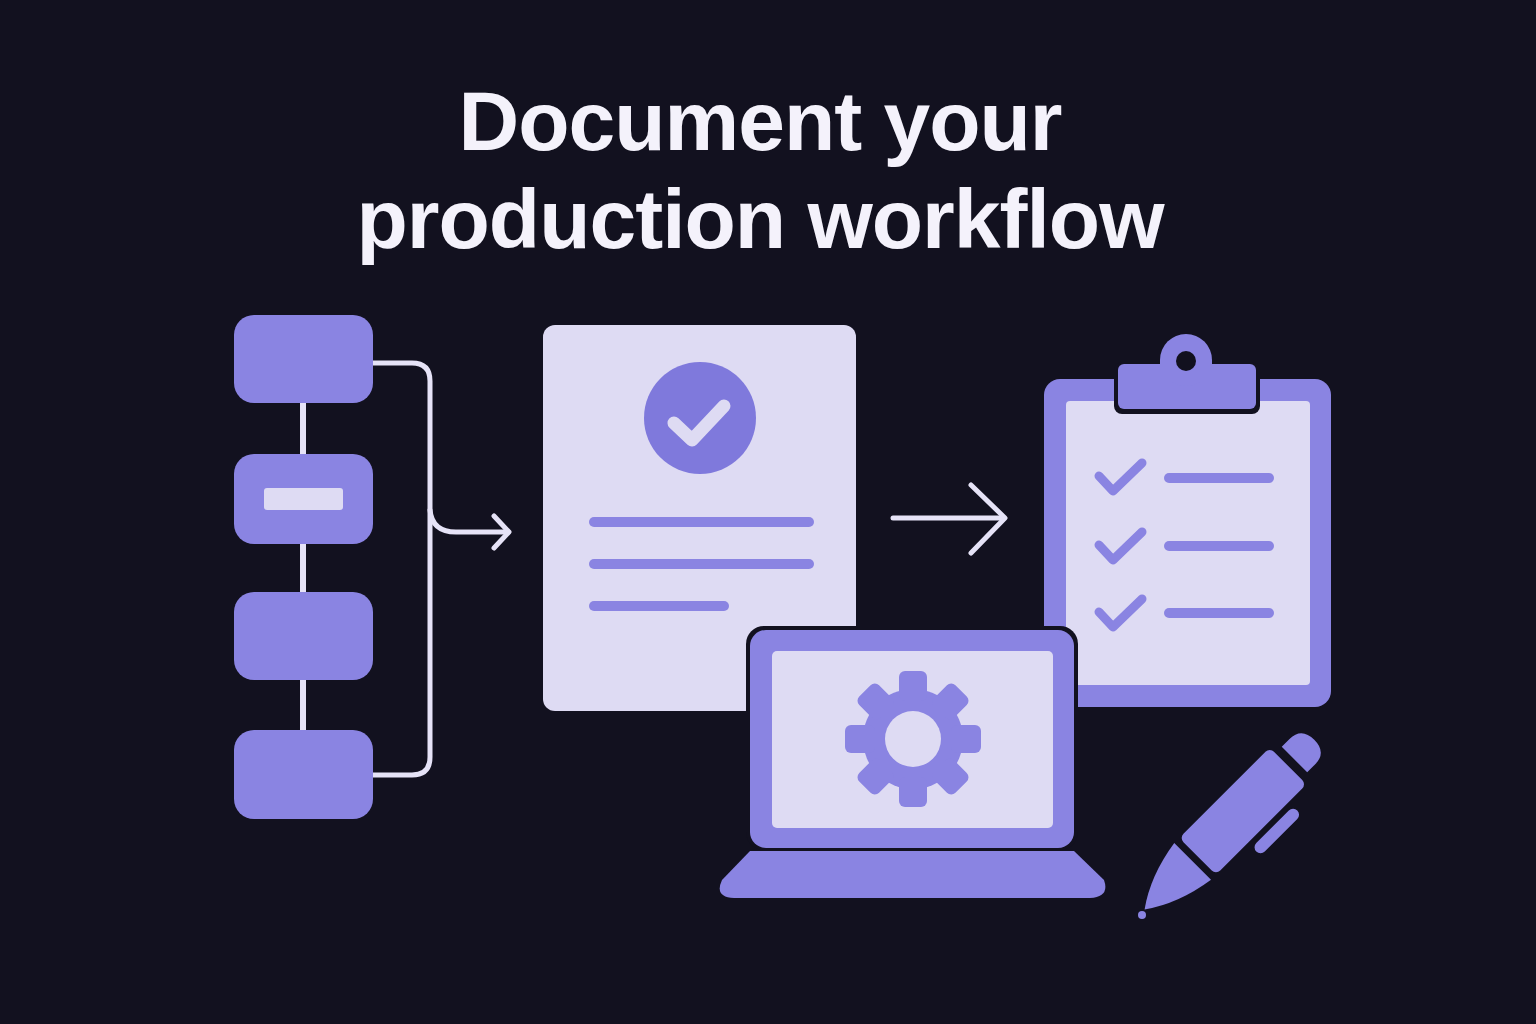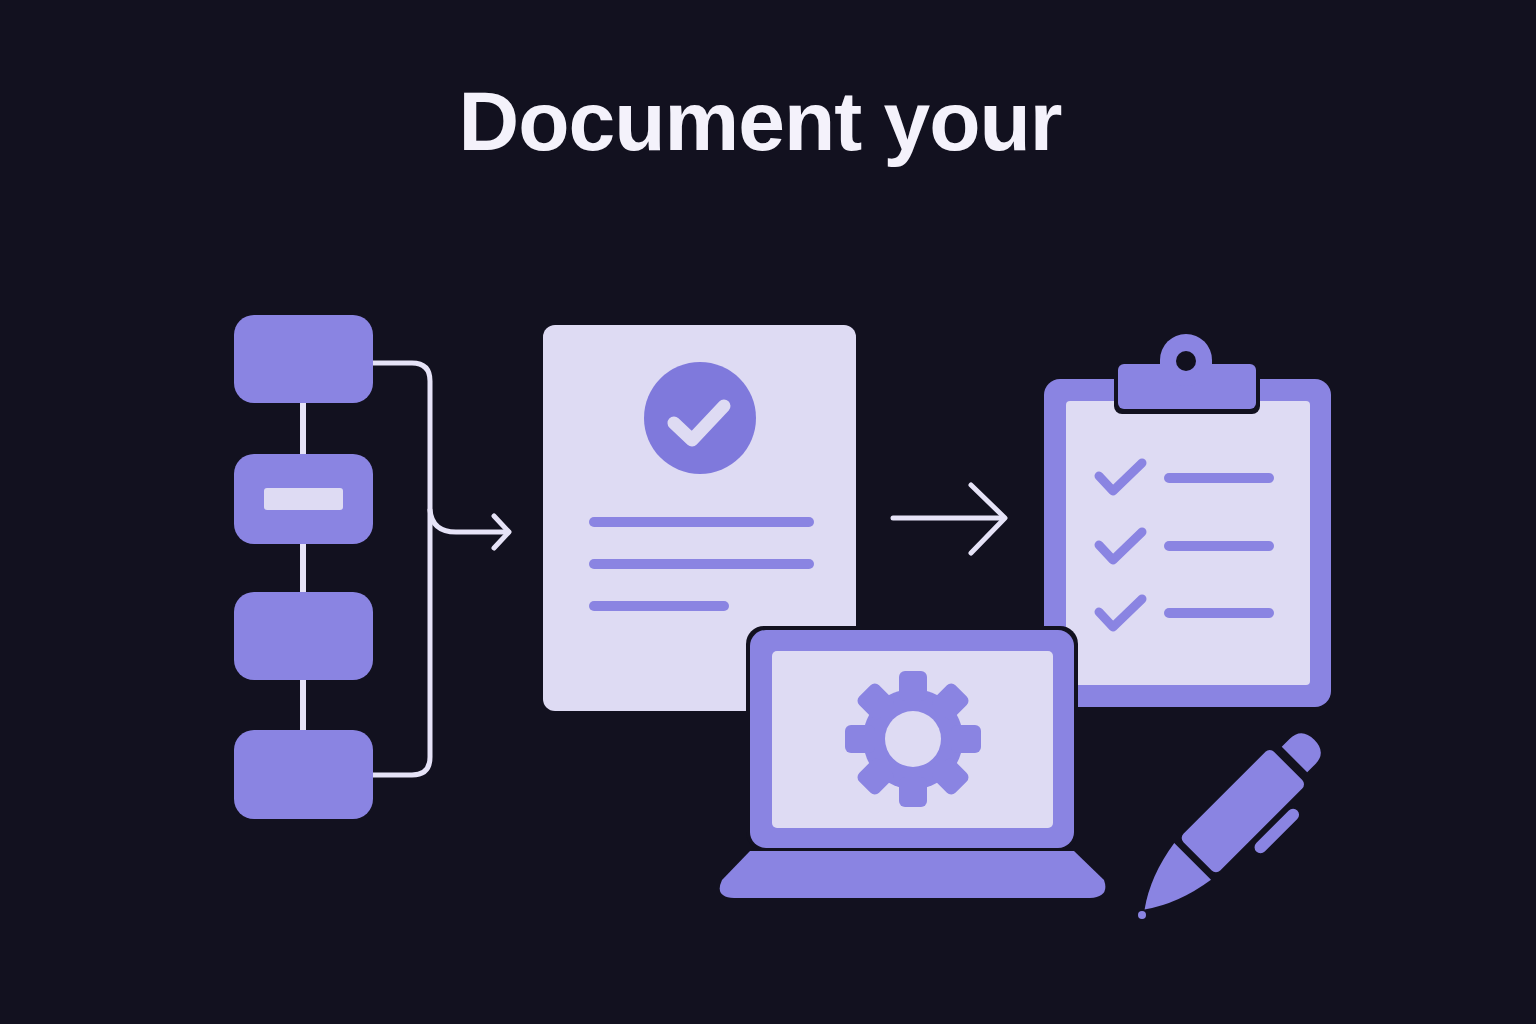--- a/index.html
+++ b/index.html
@@ -17,20 +17,21 @@
       letter-spacing: -1px;
     }
     .title span { display: block; }
     svg.scene { position: absolute; left: 0; top: 0; }
   </style>
 </head>
 <body>
 
 <div class="title">
   <span>Document your</span>
+  <span>production workflow</span>
 </div>
 
 <svg class="scene" width="1536" height="1024" viewBox="0 0 1536 1024" xmlns="http://www.w3.org/2000/svg">
 
   <g>
 
     <line x1="303" y1="400" x2="303" y2="740" stroke="#e6e3f7" stroke-width="6"></line>
 
     <path d="M372 363 H412 Q430 363 430 381 V757 Q430 775 412 775 H372" fill="none" stroke="#e6e3f7" stroke-width="5"></path>
     <path d="M430 510 Q432 532 456 532 H508" fill="none" stroke="#e6e3f7" stroke-width="5" stroke-linecap="round"></path>

